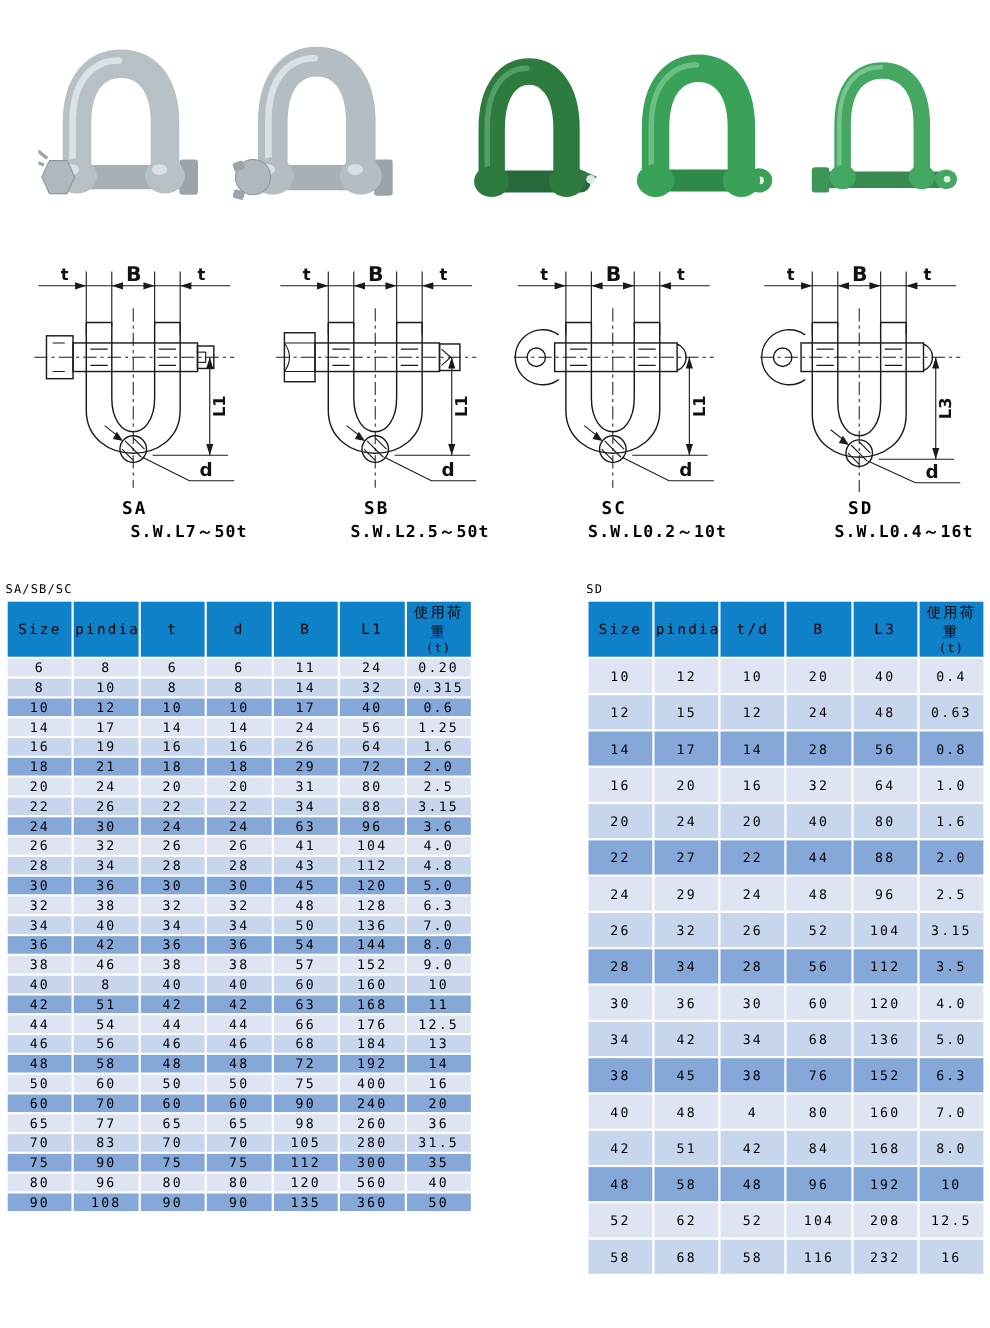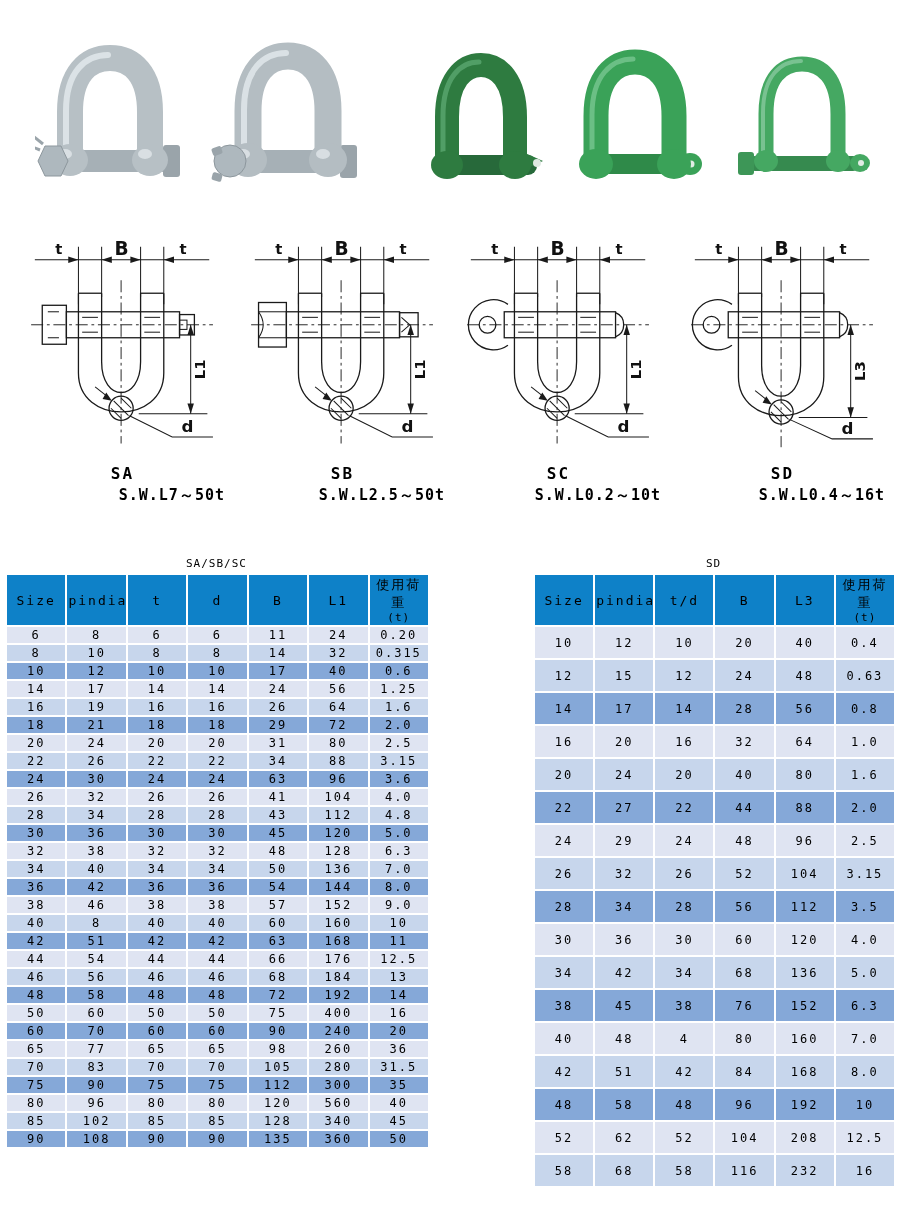--- a/index.html
+++ b/index.html
@@ -14,28 +14,28 @@
   .diagram svg{display:block;}
   .dline{stroke:#1a1a1a;stroke-width:1.4;fill:none;}
   .dthin{stroke:#1a1a1a;stroke-width:1.1;fill:none;}
   .darrow{fill:#1a1a1a;stroke:none;}
   .dcl{stroke:#1a1a1a;stroke-width:1;fill:none;stroke-dasharray:13 4 3 4;}
   .dimt{font:bold 16px "DejaVu Sans",sans-serif;fill:#111;}
   .dimB{font:bold 20px "DejaVu Sans",sans-serif;fill:#111;}
   .dimL{font:bold 16px "DejaVu Sans",sans-serif;fill:#111;text-anchor:middle;}
   .dimd{font:bold 18px "DejaVu Sans",sans-serif;fill:#111;}
   .dcode{font:bold 16px "DejaVu Sans Mono","DejaVu Sans",monospace;color:#000;
-         letter-spacing:2px;margin-top:14px;}
+         letter-spacing:2px;margin-top:2px;}
   .dswl{font:bold 15px "DejaVu Sans Mono","DejaVu Sans",monospace;color:#000;
         letter-spacing:1px;margin-top:3px;white-space:nowrap;text-align:right;}
 
   
   .table-wrap{position:absolute;}
-  .table-caption{font:11px "DejaVu Sans Mono",monospace;color:#000;text-align:center;
-                 letter-spacing:1px;height:16px;padding-right:2px;margin-top:28px;}
+  .table-caption{font:11px "DejaVu Sans Mono",monospace;color:#000;text-align:left;
+                 letter-spacing:1px;height:16px;padding-right:2px;}
   table.spec{border-collapse:collapse;table-layout:fixed;}
   table.spec th{background:var(--table-header-bg,#0e81c8);color:#000000;font-weight:normal;
       font:13px "DejaVu Sans Mono","DejaVu Sans",monospace;letter-spacing:2px;
       border:2px solid #fff;text-align:center;vertical-align:middle;}
   table.spec td{font:12px "DejaVu Sans Mono","DejaVu Sans",monospace;color:#000;
       letter-spacing:2px;border:2px solid #fff;text-align:center;padding:0;}
   .left-table table.spec{width:425px;}
   .left-table th{height:44px;}
   .left-table td{height:16px;}
   .right-table table.spec{width:363px;}
@@ -553,29 +553,20 @@
           </tr>
           <tr class="light">
             <td>80</td>
             <td>96</td>
             <td>80</td>
             <td>80</td>
             <td>120</td>
             <td>560</td>
             <td>40</td>
           </tr>
-          <tr class="medium">
-            <td>85</td>
-            <td>102</td>
-            <td>85</td>
-            <td>85</td>
-            <td>128</td>
-            <td>340</td>
-            <td>45</td>
-          </tr>
           <tr class="dark">
             <td>90</td>
             <td>108</td>
             <td>90</td>
             <td>90</td>
             <td>135</td>
             <td>360</td>
             <td>50</td>
           </tr>
         </tbody>

